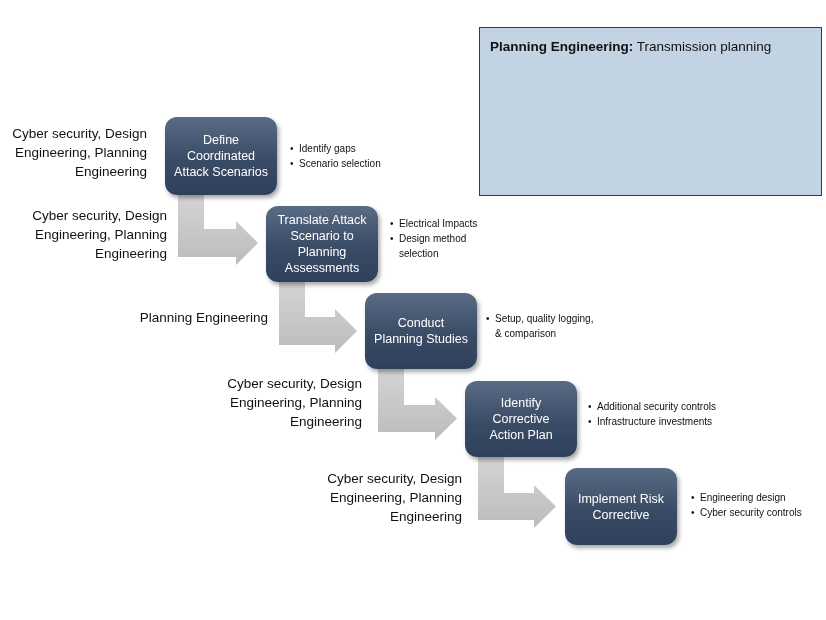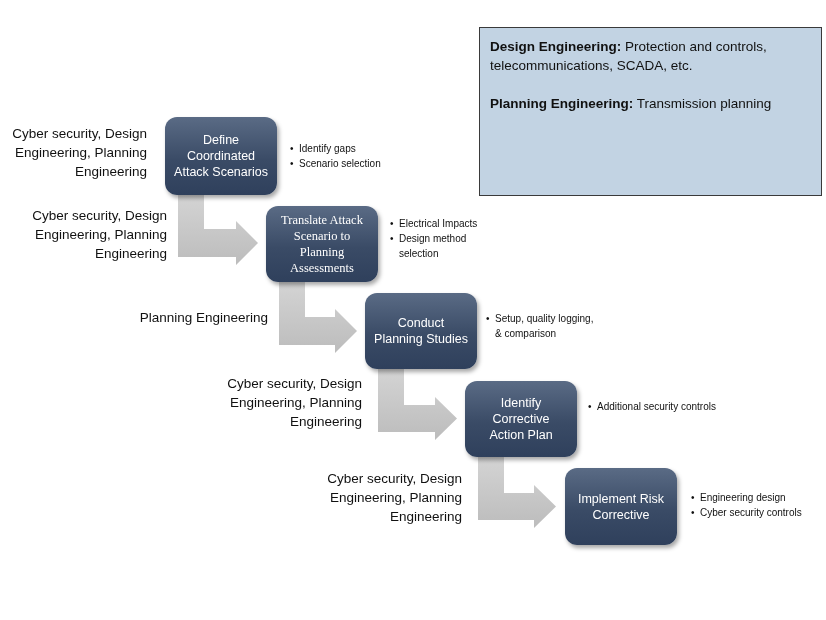--- a/index.html
+++ b/index.html
@@ -21,21 +21,20 @@
   .team { position:absolute; font-size:13.5px; line-height:19px; text-align:right; }
   .bullets { position:absolute; font-size:10px; line-height:15px; margin:0; padding:0; list-style:none; }
   .bullets li { padding-left:9px; position:relative; }
   .bullets li::before { content:"\2022"; position:absolute; left:0; }
   svg.arrows { position:absolute; left:0; top:0; }
 </style>
 </head>
 <body>
 
 <div class="legend">
-  <p><b>Design Engineering:</b><span> Protection and controls, telecommunications, SCADA, etc.</span></p>
   <p><b>Planning Engineering:</b><span> Transmission planning</span></p>
 </div>
 
 <svg class="arrows" width="826" height="620">
   <defs>
     <linearGradient id="ag" x1="0" y1="0" x2="0" y2="1">
       <stop offset="0" stop-color="#d4d4d4"></stop>
       <stop offset="1" stop-color="#bcbcbc"></stop>
     </linearGradient>
   </defs>
@@ -57,21 +56,21 @@
   <div>Cyber security, Design</div>
   <div>Engineering, Planning</div>
   <div>Engineering</div>
 </div>
 <ul class="bullets" style="left:290px;top:141px;">
   <li>Identify gaps</li>
   <li>Scenario selection</li>
 </ul>
 
 <div class="step-title" style="left:276px;top:200px;">Step 2</div>
-<div class="box" style="left:266px;top:206px;width:112px;height:76px;font-family:Liberation Serif, serif;">
+<div class="box" style="left:266px;top:206px;width:112px;height:76px;">
   <span>Translate Attack</span>
   <span>Scenario to</span>
   <span>Planning</span>
   <span>Assessments</span>
 </div>
 <div class="team" style="right:659px;top:206px;">
   <div>Cyber security, Design</div>
   <div>Engineering, Planning</div>
   <div>Engineering</div>
 </div>
@@ -98,20 +97,21 @@
   <span>Corrective</span>
   <span>Action Plan</span>
 </div>
 <div class="team" style="right:464px;top:374px;">
   <div>Cyber security, Design</div>
   <div>Engineering, Planning</div>
   <div>Engineering</div>
 </div>
 <ul class="bullets" style="left:588px;top:399px;">
   <li>Additional security controls</li>
+  <li>Infrastructure investments</li>
 </ul>
 
 <div class="step-title" style="left:580px;top:449px;">Step 5</div>
 <div class="box" style="left:565px;top:468px;width:112px;height:77px;">
   <span>Implement Risk</span>
   <span>Corrective</span>
 </div>
 <div class="team" style="right:364px;top:469px;">
   <div>Cyber security, Design</div>
   <div>Engineering, Planning</div>

